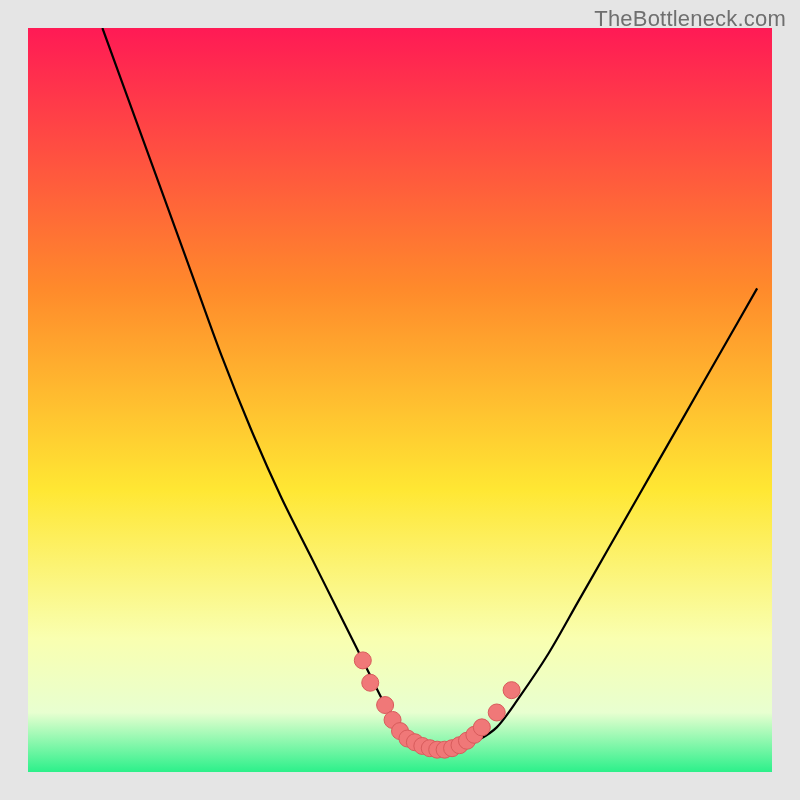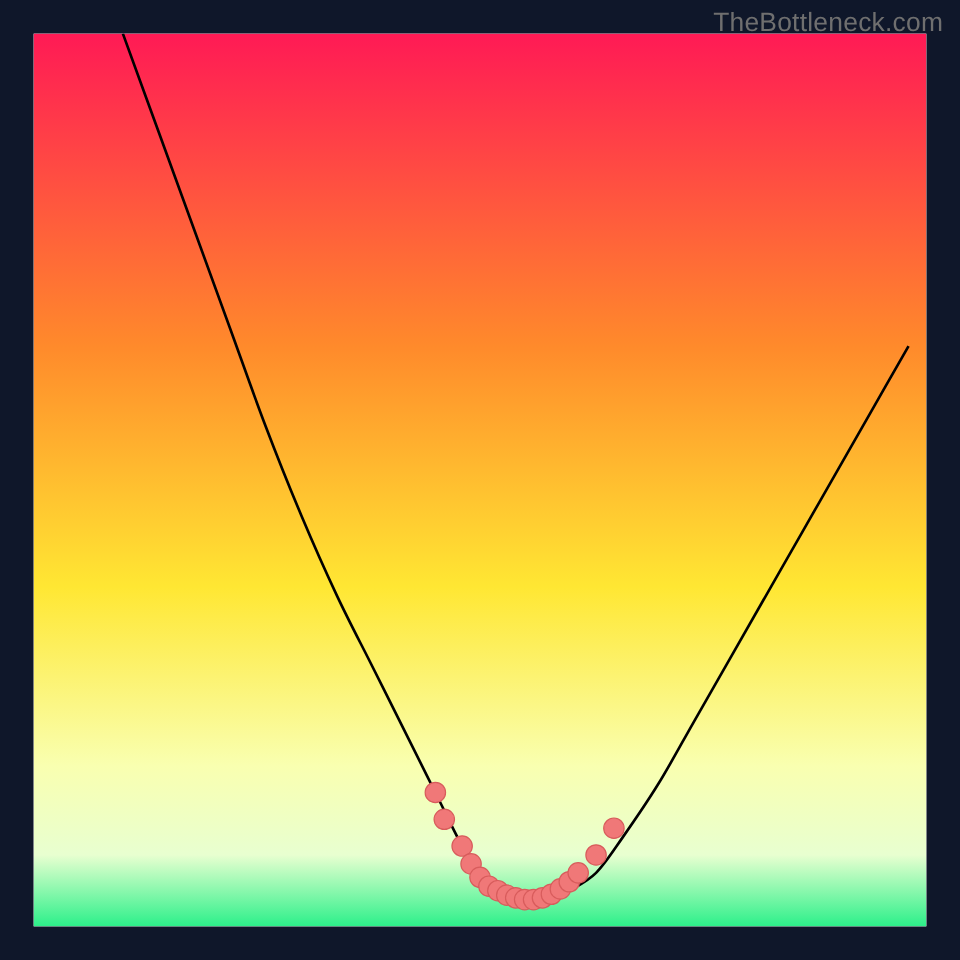--- a/index.html
+++ b/index.html
@@ -7,21 +7,21 @@
     padding: 0;
     width: 800px;
     height: 800px;
     overflow: hidden;
     background: #000;
     font-family: Arial, Helvetica, sans-serif;
   }
   .frame {
     position: absolute;
     inset: 0;
-    background: #0f172a;
+    background: #e5e5e5;
     padding-left: 24px;
   }
   .plot {
     position: absolute;
     background: #fff;
   }
   .watermark {
     position: absolute;
     top: 6px;
     right: 14px;

